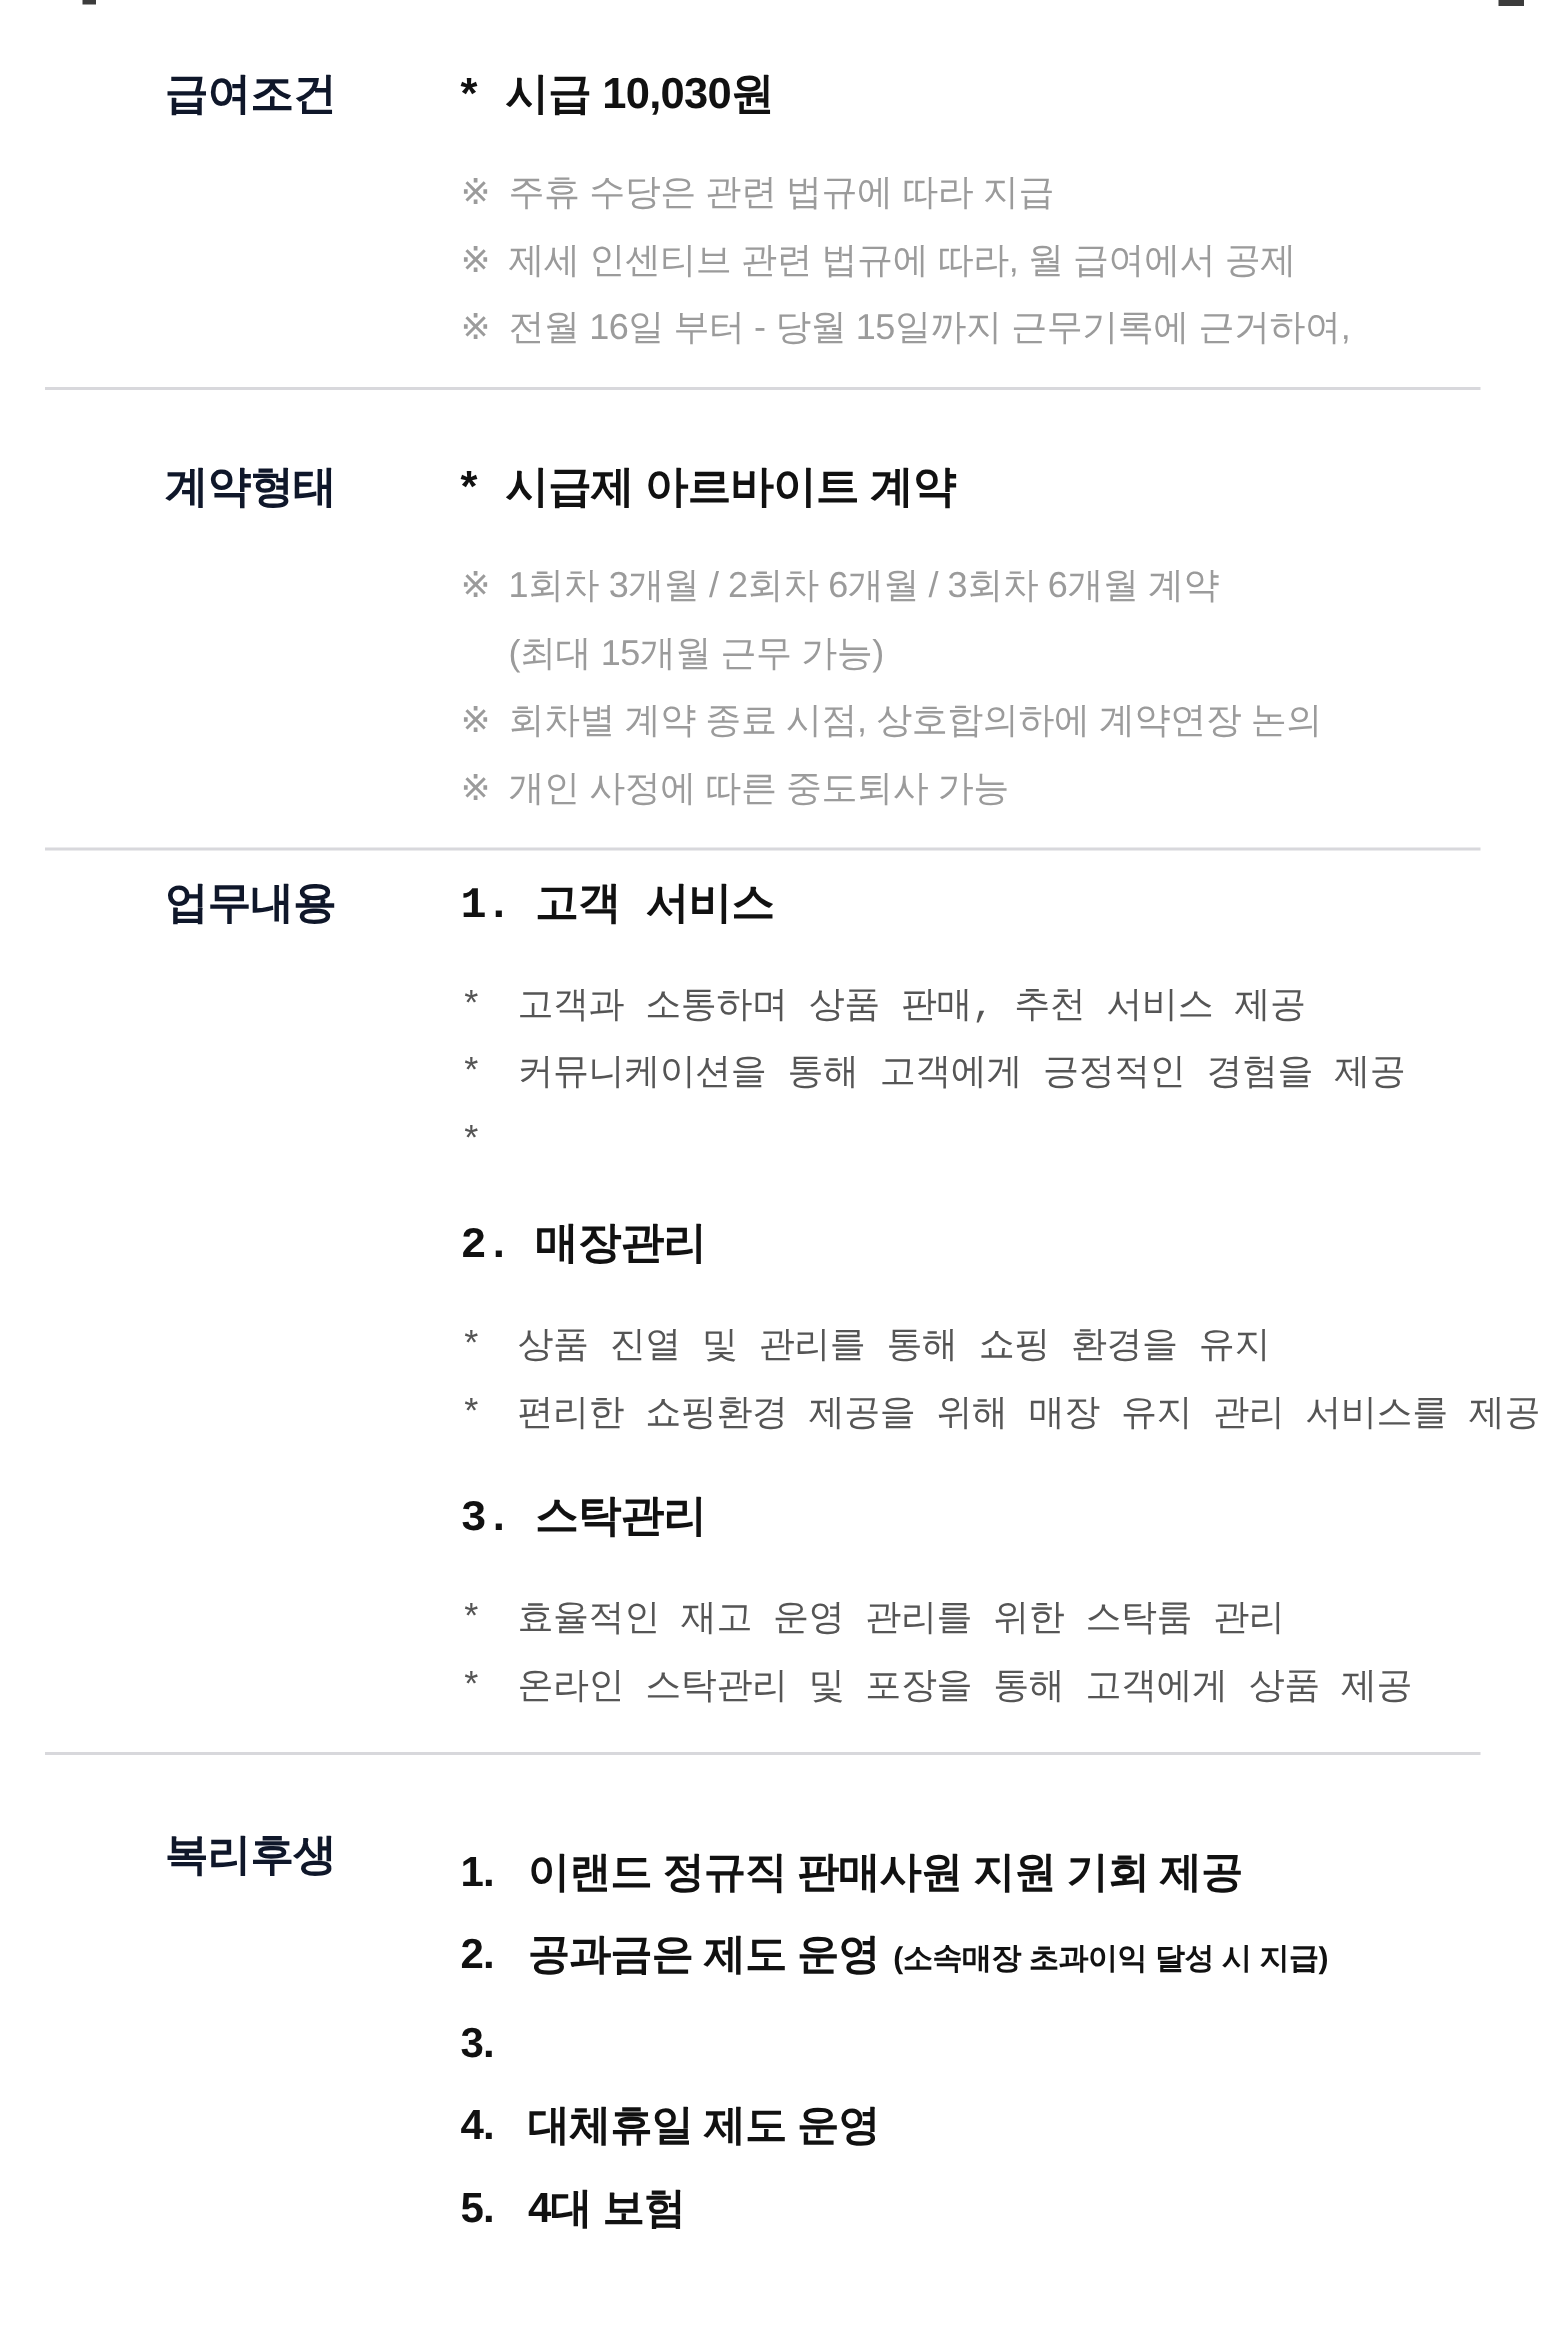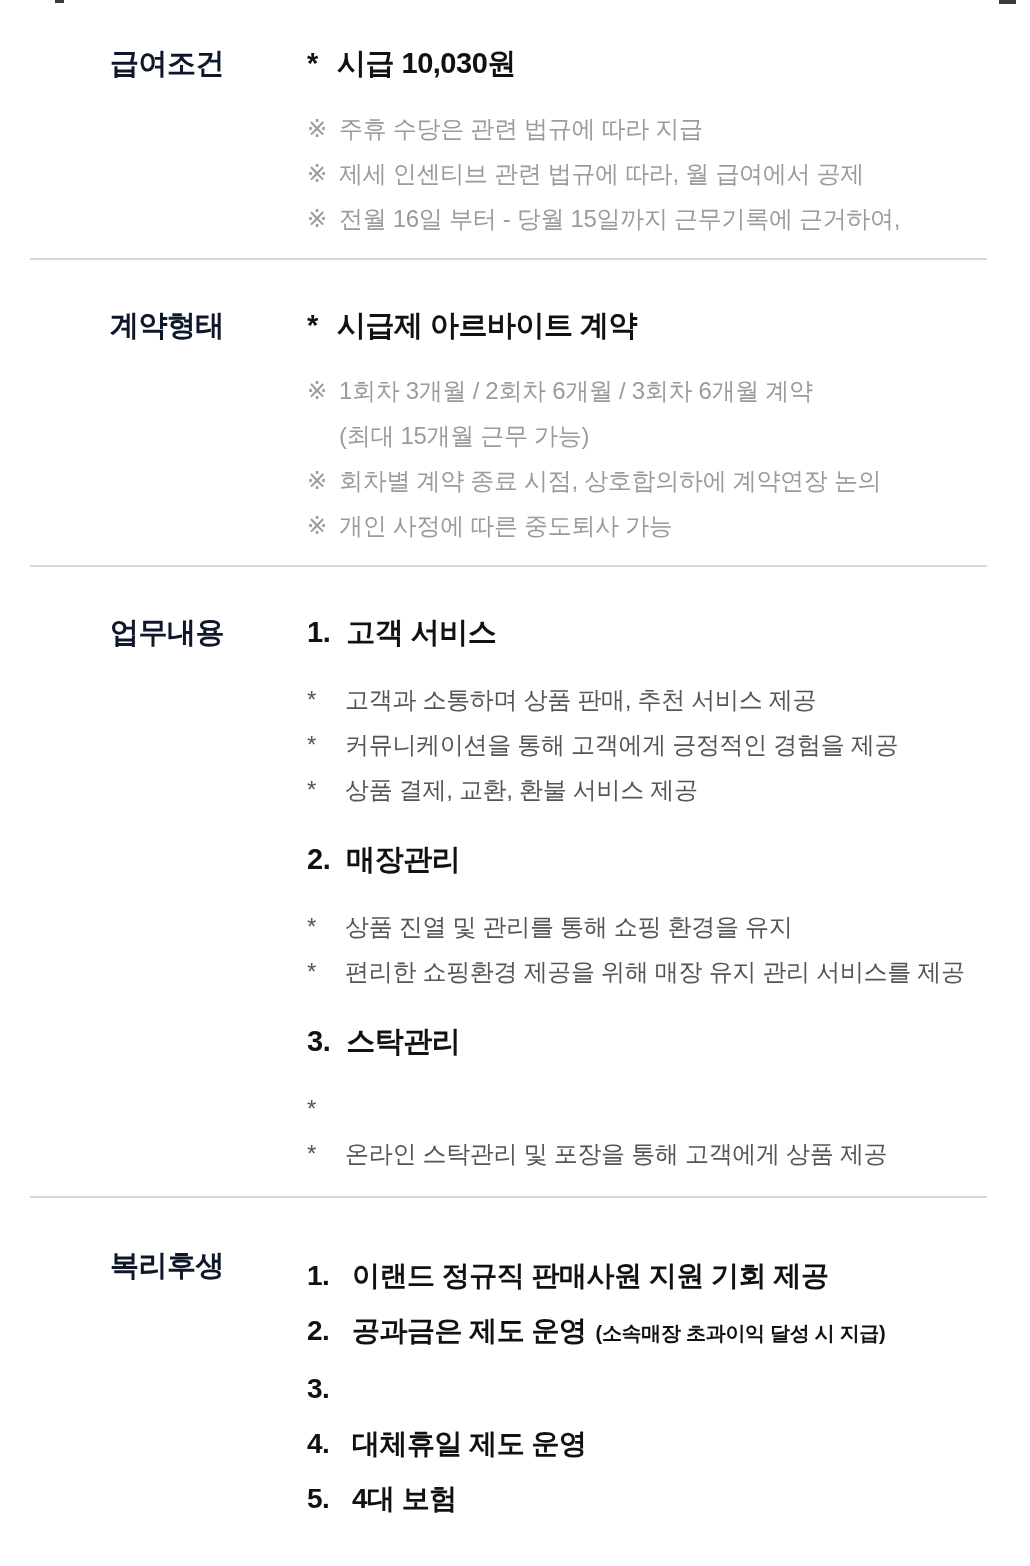--- a/index.html
+++ b/index.html
@@ -65,21 +65,21 @@
 
   .divider {
     height: 2px; width: 957px; margin-left: 30px;
     background: #d8d8dc;
   }
 
   #sec-salary   { padding-top: 46px; }
   #divider-1    { margin-top: 17px; }
   #sec-contract { margin-top: 48px; }
   #divider-2    { margin-top: 17px; }
-  #sec-duties   { margin-top: 48px; }
+  #sec-duties   { margin-top: 20px; font-family: Liberation Mono, monospace; }
   #divider-3    { margin-top: 20px; }
   #sec-benefits { margin-top: 50px; }
 </style>
 </head>
 <body>
 
 <div>
 
   <div class="artifact left"></div>
   <div class="artifact right"></div>
@@ -156,21 +156,20 @@
           <div class="bullet">
             <span class="bmark">*</span>
             <span>고객과 소통하며 상품 판매, 추천 서비스 제공</span>
           </div>
           <div class="bullet">
             <span class="bmark">*</span>
             <span>커뮤니케이션을 통해 고객에게 긍정적인 경험을 제공</span>
           </div>
           <div class="bullet">
             <span class="bmark">*</span>
-            <span>상품 결제, 교환, 환불 서비스 제공</span>
           </div>
         </div>
       </div>
 
       <div class="group">
         <div class="group-title">
           <span class="gnum">2.</span>
           <span>매장관리</span>
         </div>
         <div class="bullets">
@@ -186,20 +185,21 @@
       </div>
 
       <div class="group">
         <div class="group-title">
           <span class="gnum">3.</span>
           <span>스탁관리</span>
         </div>
         <div class="bullets">
           <div class="bullet">
             <span class="bmark">*</span>
+            <span>효율적인 재고 운영 관리를 위한 스탁룸 관리</span>
           </div>
           <div class="bullet">
             <span class="bmark">*</span>
             <span>온라인 스탁관리 및 포장을 통해 고객에게 상품 제공</span>
           </div>
         </div>
       </div>
 
     </div>
   </div>

